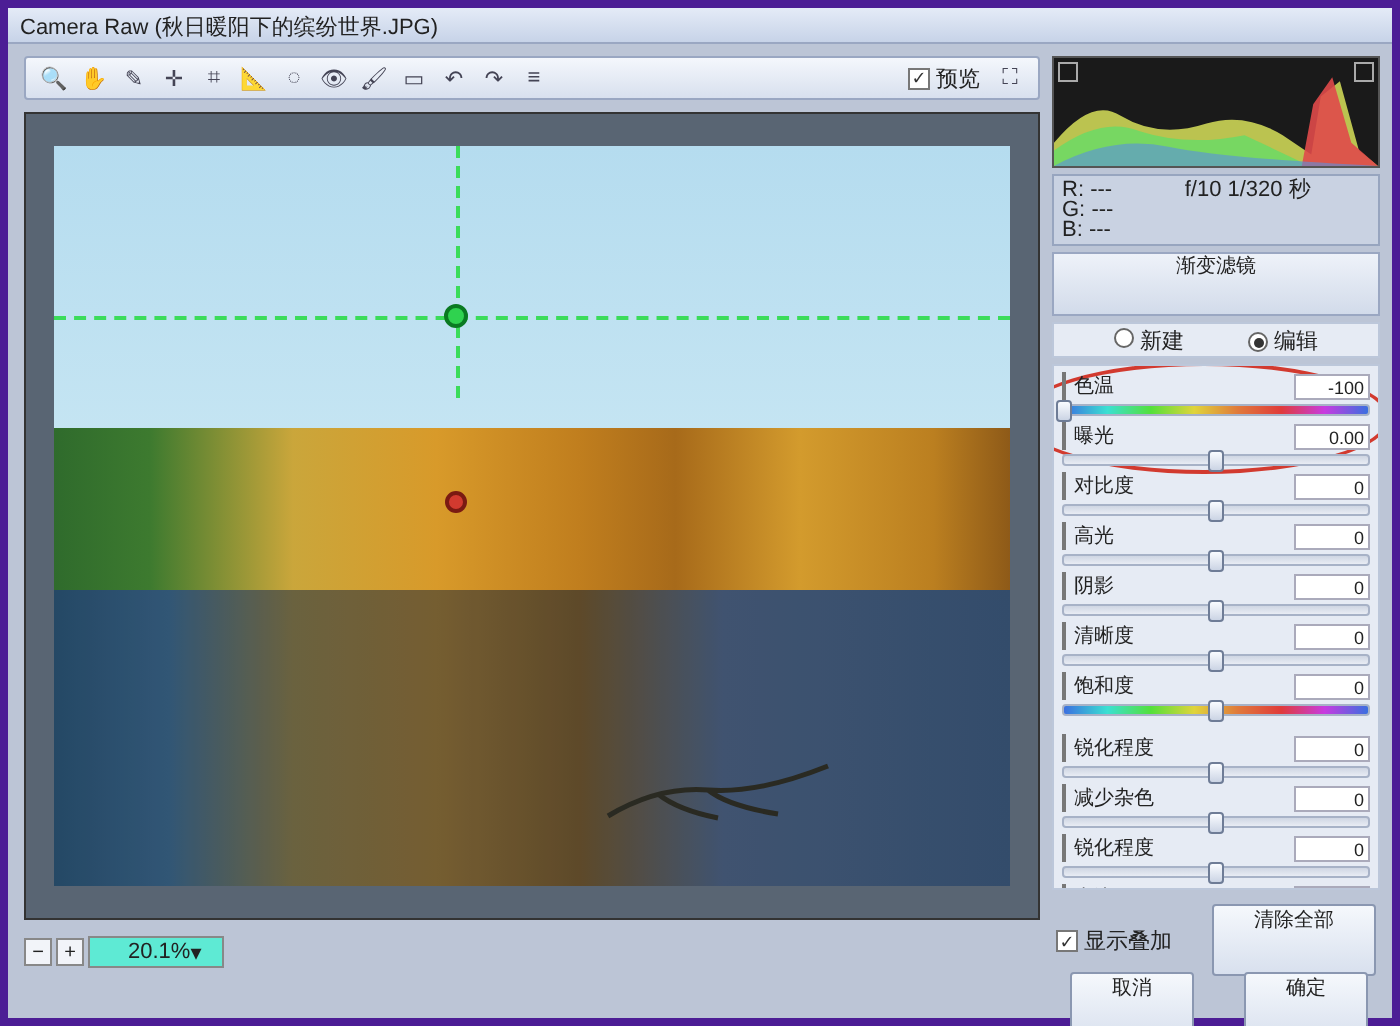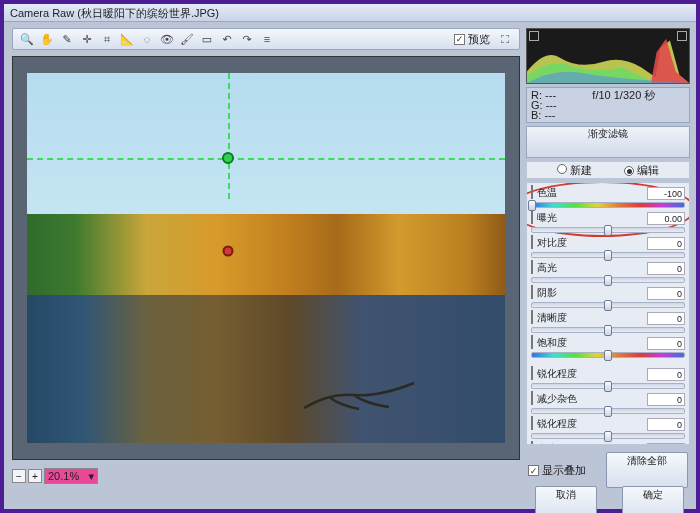--- a/index.html
+++ b/index.html
@@ -17,21 +17,21 @@
 .trees{position:absolute;left:0;right:0;top:38%;height:24%;background:linear-gradient(90deg,#2f6b2c 0%,#3d7a2f 10%,#caa63b 25%,#d89a2a 40%,#c07e1e 55%,#a76a1a 65%,#d39b2d 78%,#bb7f20 92%,#8e5a18 100%)}
 .refl{position:absolute;left:0;right:0;top:60%;bottom:0;background:linear-gradient(90deg,#2b5577 0%,#3a658a 12%,#7d734a 25%,#8a6e3a 40%,#6e5630 55%,#4b6284 70%,#3c5a7e 100%);filter:brightness(.85)}
 .branch{position:absolute;right:18%;bottom:8%;width:120px;height:50px}
 .branch svg{width:100%;height:100%}
 .guide-h{position:absolute;left:0;right:0;top:23%;border-top:2px dashed #3bdc5a}
 .guide-v{position:absolute;top:0;bottom:66%;left:42%;border-left:2px dashed #3bdc5a}
 .dot-g{position:absolute;width:12px;height:12px;border-radius:50%;background:#2fd24f;border:2px solid #0a7a22;left:42%;top:23%;transform:translate(-50%,-50%)}
 .dot-r{position:absolute;width:11px;height:11px;border-radius:50%;background:#d23a2f;border:2px solid #7a1a12;left:42%;top:48%;transform:translate(-50%,-50%)}
 .zoombar{height:20px;margin-top:6px;display:flex;align-items:center}
 .zbox{width:14px;height:14px;border:1px solid #888;background:#f2f4f9;display:flex;align-items:center;justify-content:center;font-size:10px;margin-right:2px}
-.zsel{width:54px;height:16px;border:1px solid #888;background:#ec4899;font-size:10px;padding:0 3px;display:flex;align-items:center;justify-content:space-between}
+.zsel{width:68px;height:16px;border:1px solid #888;background:#5eead4;font-size:10px;padding:0 19px;display:flex;align-items:center;justify-content:space-between}
 .right{width:172px;padding:6px 6px 0 2px;display:flex;flex-direction:column;gap:3px}
 .hist{height:56px;background:#1a1a1a;border:1px solid #555;position:relative;overflow:hidden}
 .hist svg{width:100%;height:100%}
 .hcorner{position:absolute;width:10px;height:10px;border:1px solid #aaa}
 .hcorner.l{left:2px;top:2px}.hcorner.r{right:2px;top:2px}
 .info{background:#c9d2e2;border:1px solid #97a5bf;font-size:9px;padding:2px 4px;display:flex;gap:6px}
 .info .col{display:flex;flex-direction:column;gap:0;line-height:10px}
 .panelhdr{height:32px;background:linear-gradient(#eef2f9,#d2dbea);border:1px solid #9aa7c2;text-align:center;font-size:10px;line-height:14px}
 .radios{height:18px;background:#e6ebf4;border:1px solid #bcc7da;display:flex;align-items:center;justify-content:center;gap:32px;font-size:10px}
 .radio{width:10px;height:10px;border-radius:50%;border:1px solid #666;background:#fff;display:inline-flex;align-items:center;justify-content:center;margin-right:3px}

